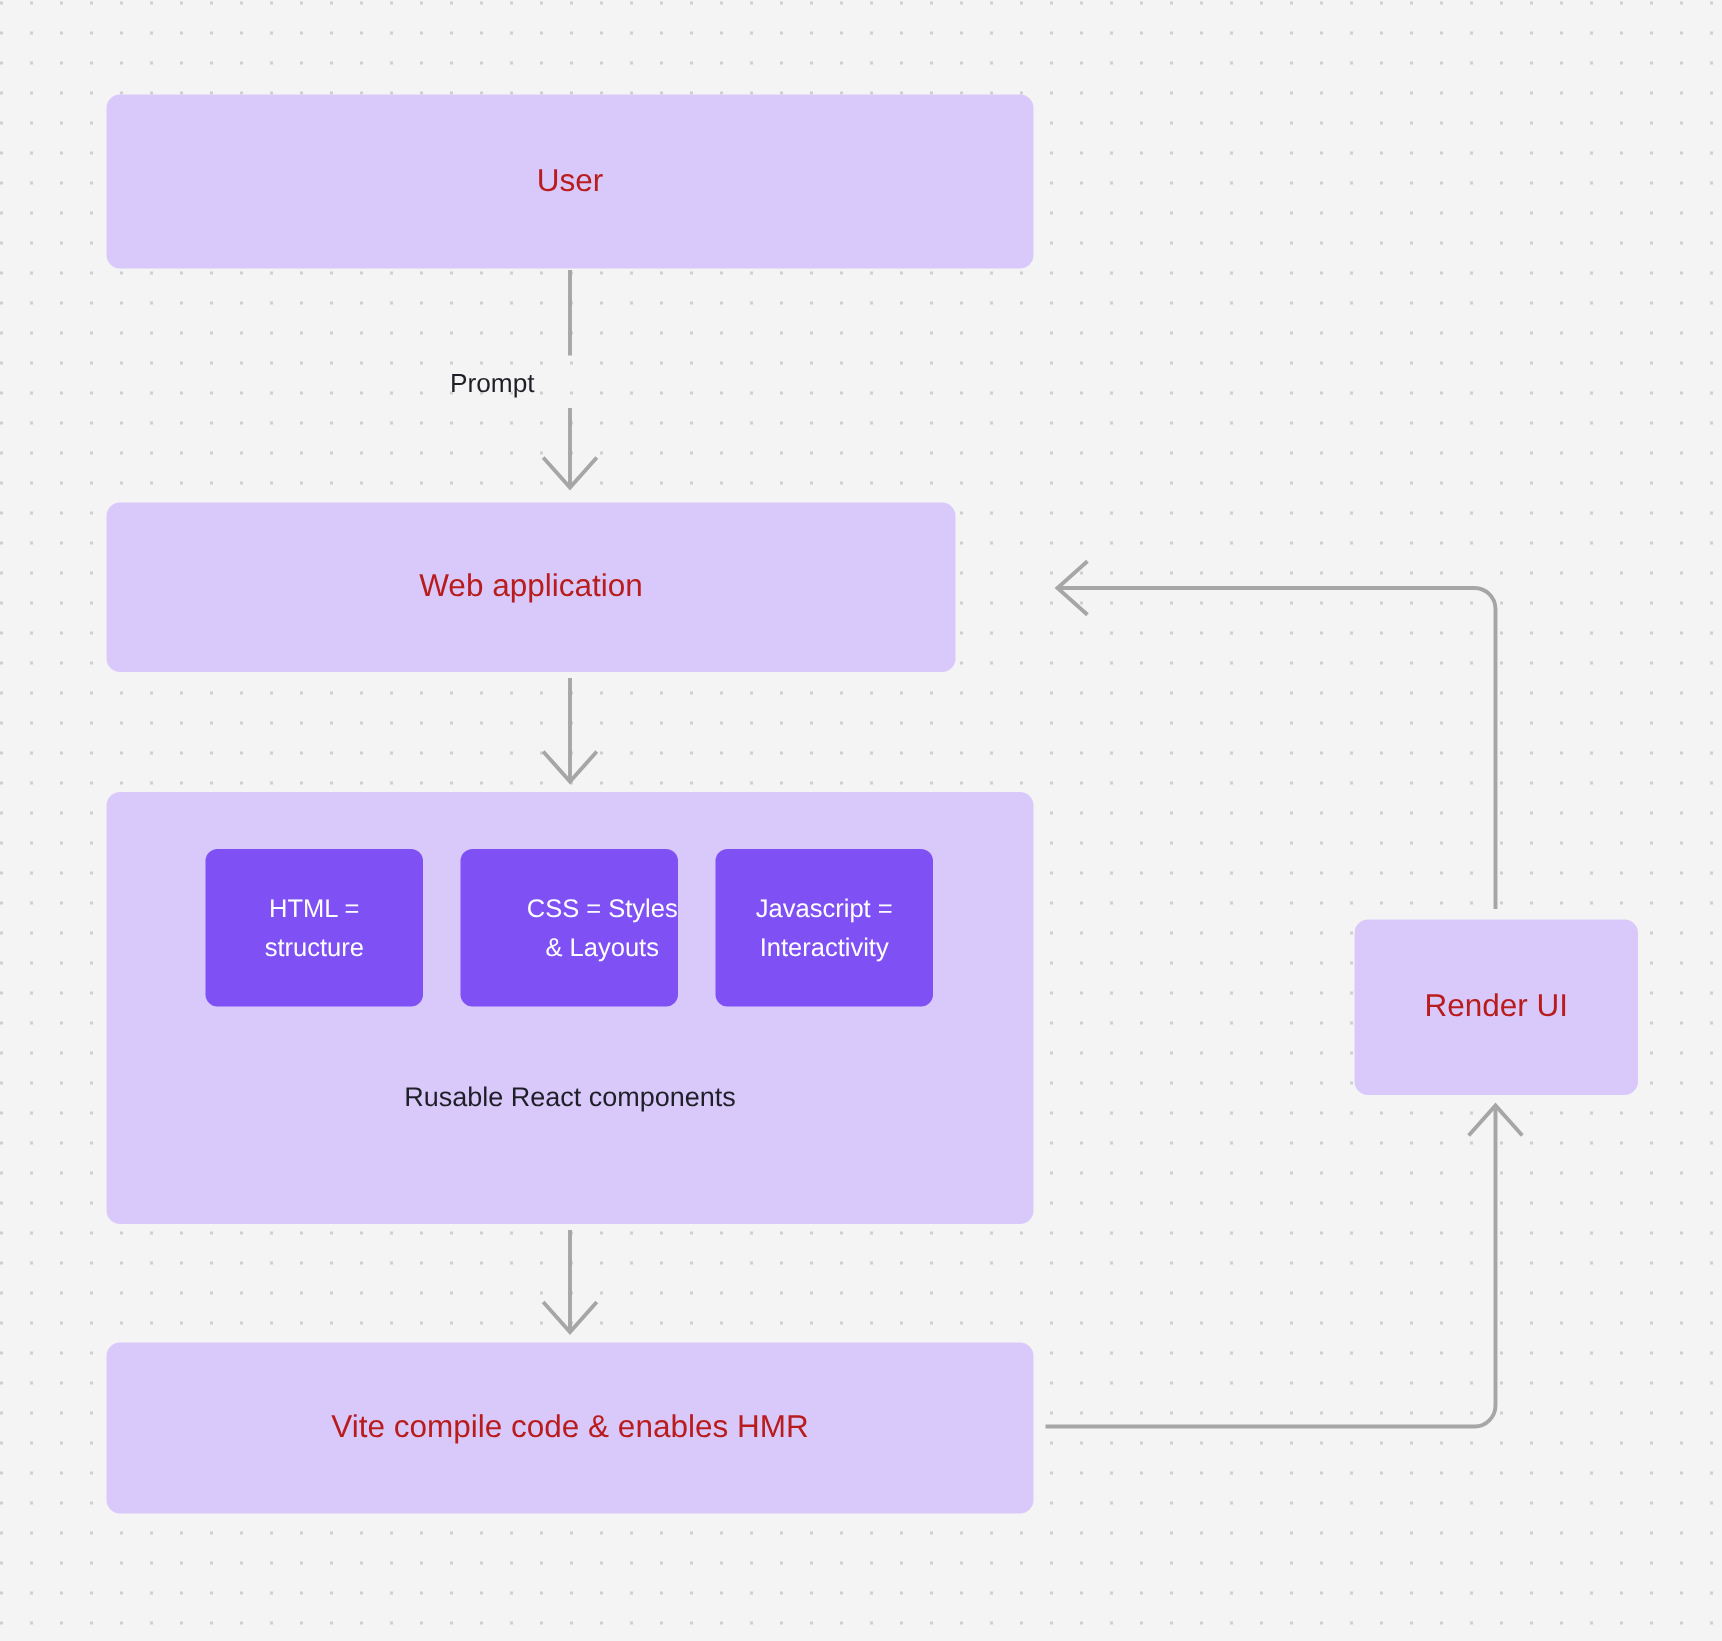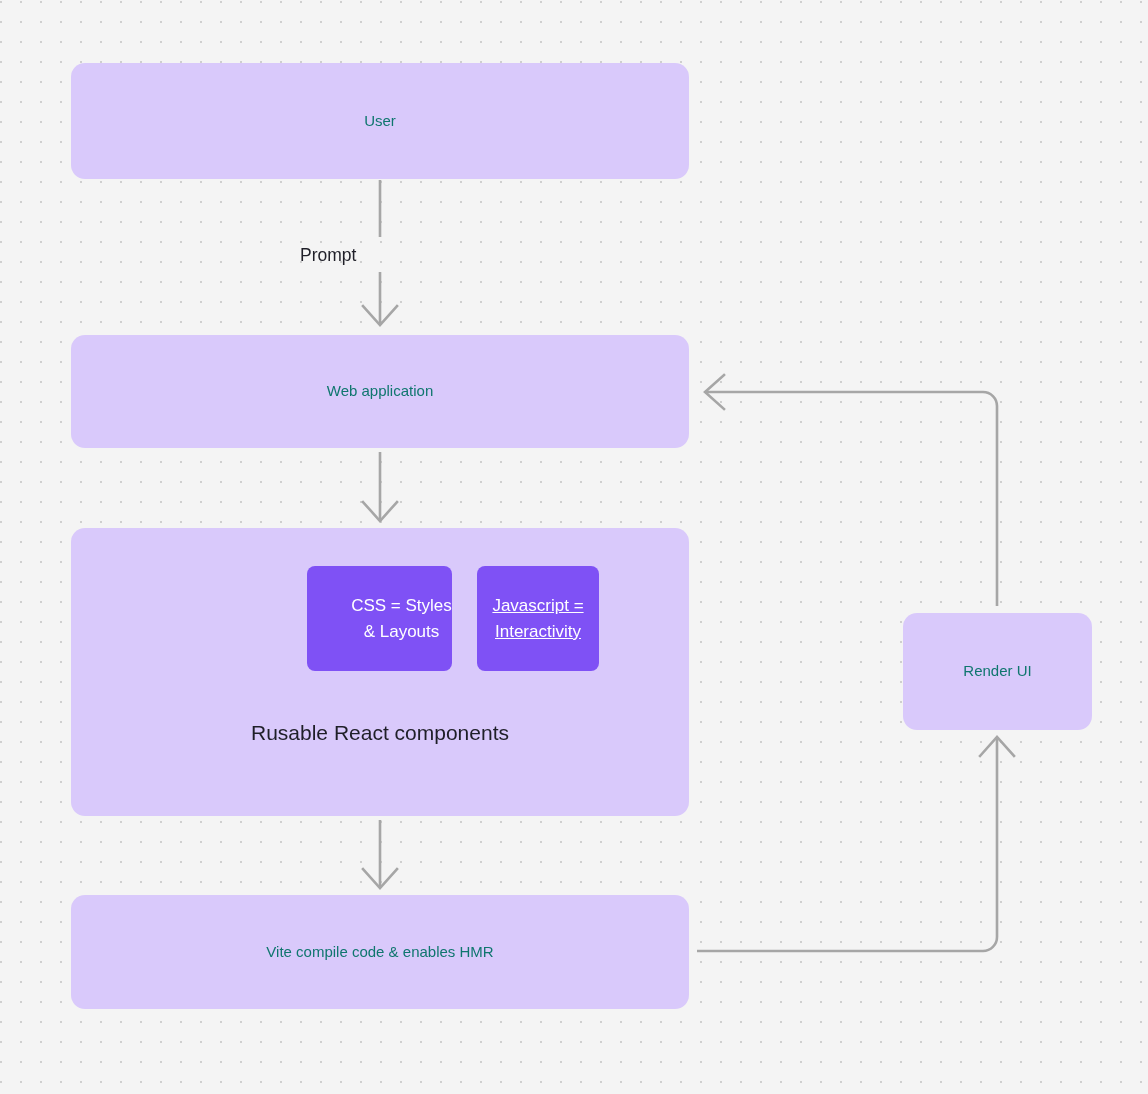--- a/index.html
+++ b/index.html
@@ -29,38 +29,37 @@
     box-sizing: border-box;
     display: flex;
     align-items: center;
     justify-content: center;
     text-align: center;
     border-radius: 9px;
   }
 
   .node-lg {
     background-color: #d9c9fb;
-    color: #0f766e;
-    font-size: 15px;
+    color: #b91c1c;
+    font-size: 21px;
     line-height: 1.35;
-    border-radius: 14px;
   }
 
   .node-sm {
     background-color: #7f51f5;
     color: #ffffff;
     font-size: 17px;
     line-height: 1.5;
     border-radius: 8px;
   }
 
   .group-label {
     position: absolute;
     color: #1f1f28;
-    font-size: 21px;
+    font-size: 18px;
     text-align: center;
     line-height: 1.35;
   }
 
   .edge-label {
     position: absolute;
     color: #1f1f28;
     font-size: 17.5px;
     text-align: left;
     background: transparent;
@@ -91,25 +90,25 @@
   svg.edges .head {
     fill: none;
     stroke: #a6a6a6;
     stroke-width: 2.6px;
     stroke-linecap: square;
     stroke-linejoin: miter;
   }
 
   
   #node-user          { left: 71px;  top: 63px;  width: 618px; height: 116px; }
-  #node-webapp        { left: 71px;  top: 335px; width: 618px; height: 113px; }
+  #node-webapp        { left: 71px;  top: 335px; width: 566px; height: 113px; }
   #node-react-group   { left: 71px;  top: 528px; width: 618px; height: 288px; }
   #node-html          { left: 137px; top: 566px; width: 145px; height: 105px; }
   #node-css           { left: 307px; top: 566px; width: 145px; height: 105px; padding-left: 44px; }
-  #node-js            { left: 477px; top: 566px; width: 122px; height: 105px; text-decoration: underline; }
+  #node-js            { left: 477px; top: 566px; width: 145px; height: 105px; }
   #label-react        { left: 71px;  top: 719px; width: 618px; }
   #node-vite          { left: 71px;  top: 895px; width: 618px; height: 114px; }
   #node-render        { left: 903px; top: 613px; width: 189px; height: 117px; }
   #label-prompt       { left: 300px; top: 245px; width: 160px; }
 </style>
 </head>
 <body>
 
 <div id="canvas">
 
@@ -151,20 +150,26 @@
   </div>
 
   <div class="edge-label" id="label-prompt">Prompt</div>
 
   <div class="node node-lg" id="node-webapp">
     <span>Web application</span>
   </div>
 
   <div class="node node-lg" id="node-react-group"></div>
 
+  <div class="node node-sm" id="node-html">
+    <span>
+      <span>HTML =</span><br>
+      <span>structure</span>
+    </span>
+  </div>
 
   <div class="node node-sm" id="node-css">
     <span>
       <span>CSS = Styles</span><br>
       <span>&amp; Layouts</span>
     </span>
   </div>
 
   <div class="node node-sm" id="node-js">
     <span>

